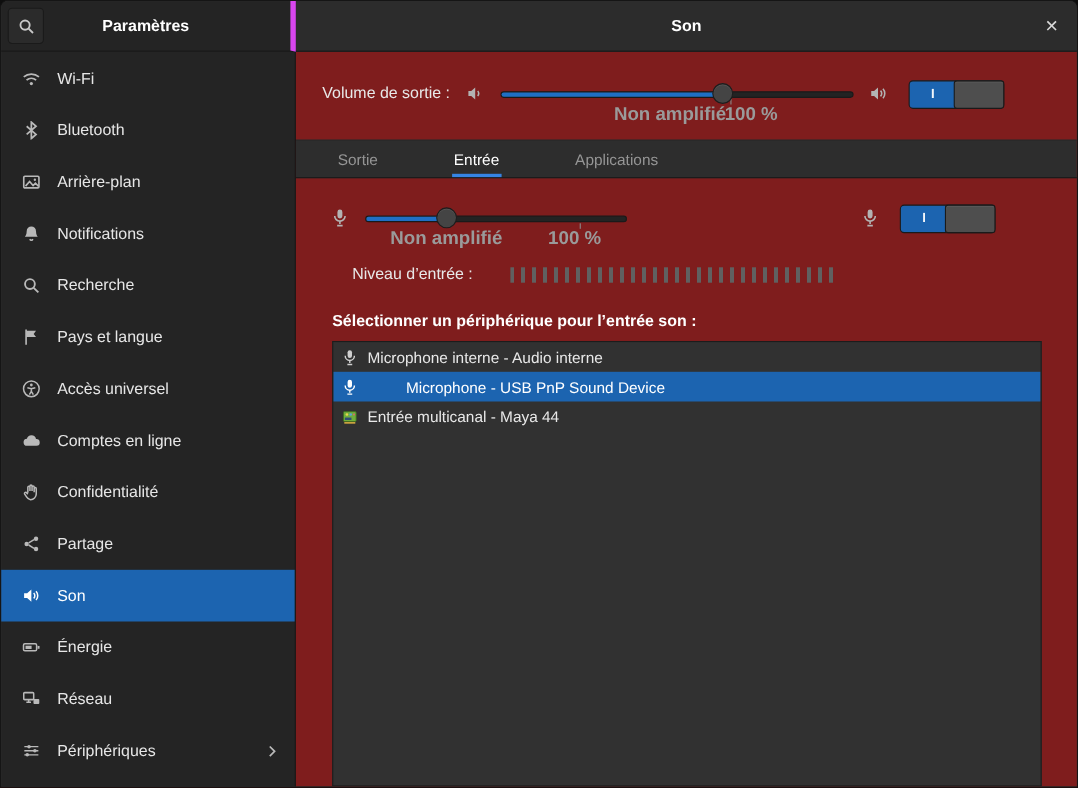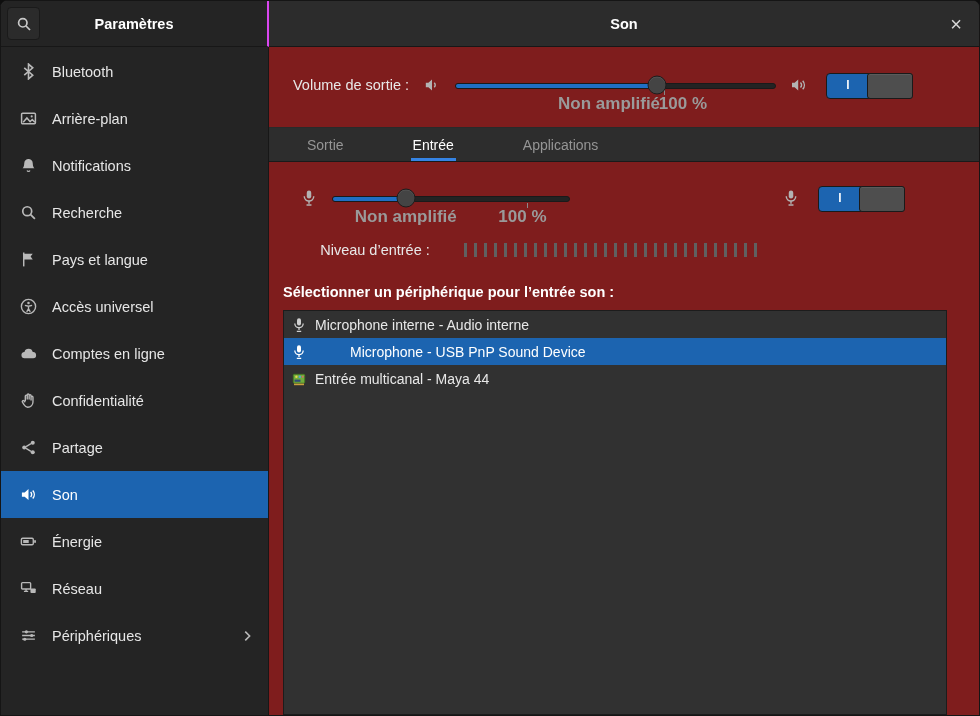--- a/index.html
+++ b/index.html
@@ -5,21 +5,21 @@
   html,body{margin:0;padding:0;background:#0e0e0e;}
   body{font-family:"Liberation Sans","DejaVu Sans",sans-serif;}
   .app{
     width:980px;height:716px;display:grid;
     grid-template-columns:268px 1fr;grid-template-rows:46px 1fr;
     border-radius:7px 7px 0 0;overflow:hidden;box-sizing:border-box;
     border:1px solid #151515;background:#343434;
   }
   
   .sidebar-header{grid-column:1;grid-row:1;background:#242424;border-bottom:1px solid #171717;
-    border-right:2px solid #d946ef;display:flex;align-items:center;position:relative;}
+    border-right:5px solid #d946ef;display:flex;align-items:center;position:relative;}
   .search-btn{position:absolute;left:6px;top:6px;width:33px;height:33px;background:#2b2b2b;
     border:1px solid #1a1a1a;border-radius:4px;display:flex;align-items:center;justify-content:center;
     padding:0;cursor:pointer;}
   .sidebar-title{flex:1;text-align:center;color:#ffffff;font-weight:bold;font-size:14.5px;}
   .main-header{grid-column:2;grid-row:1;background:#2c2c2c;border-bottom:1px solid #171717;
     display:flex;align-items:center;justify-content:center;position:relative;}
   .main-title{color:#ffffff;font-weight:bold;font-size:14.5px;}
   .close-btn{position:absolute;right:8px;top:8px;width:30px;height:30px;background:transparent;border:none;
     color:#d8d8d8;font-size:20px;line-height:30px;padding:0;cursor:pointer;}
   
@@ -63,21 +63,21 @@
     border-bottom:1px solid #1a1a1a;display:flex;align-items:stretch;padding-left:36px;gap:65px;flex:none;box-sizing:border-box;}
   .tab{display:flex;align-items:center;color:#959595;font-size:14px;cursor:pointer;
     border-bottom:3px solid transparent;padding:3px 2px 0 2px;box-sizing:border-box;}
   .tab.active{color:#ffffff;border-bottom-color:#3584e4;}
   
   .level-row{display:flex;align-items:center;padding:16px 74px 0 31px;flex:none;}
   .level-label{flex:none;width:150px;font-size:14.5px;color:#e8e8e8;white-space:nowrap;text-align:center;}
   .meter{height:14px;width:295px;margin-left:14px;
     background:repeating-linear-gradient(to right,#606060 0 3px,transparent 3px 10px);}
   
-  .devices-section{padding:16px 32px 0 14px;display:flex;flex-direction:column;flex:1;min-height:0;}
+  .devices-section{padding:16px 32px 0 33px;display:flex;flex-direction:column;flex:1;min-height:0;}
   .devices-heading{font-weight:bold;color:#ffffff;font-size:14.5px;margin:10px 0 10px 0;}
   .device-list{flex:1;background:#313131;border:1px solid #1c1c1c;overflow:hidden;}
   .device-row{height:27px;display:flex;align-items:center;gap:8px;padding:0 7px;color:#e8e8e8;font-size:14px;cursor:pointer;}
   .device-row .icon{width:16px;height:16px;display:inline-flex;color:#cfcfcf;flex:none;}
   .device-row .icon svg{width:100%;height:100%;}
   .device-row.selected{background:#1c64b0;color:#ffffff;gap:43px;}
   .device-row.selected .icon{color:#ffffff;}
 </style>
 </head>
 <body>
@@ -96,20 +96,30 @@
     <div class="sidebar-title">Paramètres</div>
   </header>
 
   <header class="main-header">
     <div class="main-title">Son</div>
     <button class="close-btn">×</button>
   </header>
 
   <nav class="sidebar">
 
+    <div class="side-item">
+      <span class="icon">
+        <svg viewBox="0 0 16 16" fill="none" stroke="currentColor" stroke-width="1.5">
+          <path d="M1.5 6.5a10 10 0 0 1 13 0"></path>
+            <path d="M3.9 9.3a6.3 6.3 0 0 1 8.2 0"></path>
+          <circle cx="8" cy="12.2" r="1.4" fill="currentColor" stroke="none"></circle>
+        </svg>
+      </span>
+      <span class="side-label">Wi-Fi</span>
+    </div>
 
     <div class="side-item">
       <span class="icon">
         <svg viewBox="0 0 16 16" fill="none" stroke="currentColor" stroke-width="1.5">
           <path d="M4 4.5l8 7L8 15V1l4 3.5-8 7"></path>
         </svg>
       </span>
       <span class="side-label">Bluetooth</span>
     </div>
 

